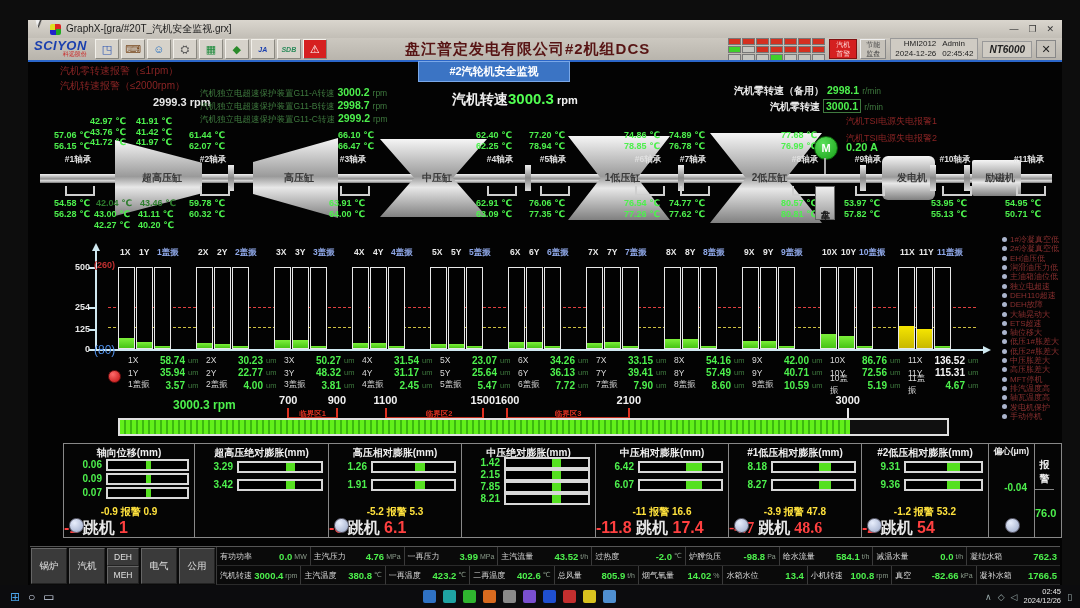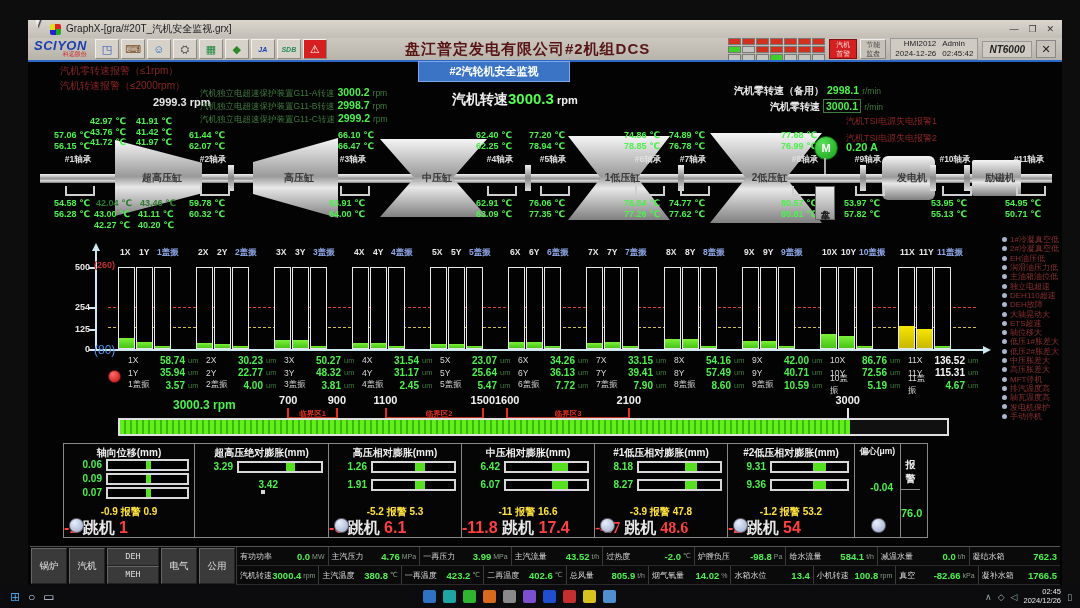--- a/index.html
+++ b/index.html
@@ -107,21 +107,21 @@
   .palarm{position:absolute;left:0;right:0;text-align:center;font-size:10px;font-weight:bold;color:#ffe23d;white-space:nowrap;}
   .ptrip{position:absolute;left:0;right:0;font-size:16px;font-weight:bold;color:#ff4040;white-space:nowrap;}
   .ptrip .mid{color:#e8e8e8;}
   .pdot{position:absolute;width:13px;height:13px;border-radius:50%;background:radial-gradient(circle at 35% 30%,#e8eefc,#9aa8c8);border:1px solid #667;}
   .sidecell{position:absolute;left:0;right:7px;text-align:center;}
   
   #bbar{position:absolute;display:flex;background:#0a0a0a;border-top:1px solid #555;}
   .tabs{display:flex;align-items:stretch;}
   .tabbtn{width:34px;margin:1px;background:#3a3a3a;border:1px solid;border-color:#666 #222 #222 #666;color:#e0e0e0;
     font-size:9.5px;display:flex;align-items:center;justify-content:center;}
-  .tabstack{width:52px;margin:1px;display:flex;flex-direction:column;font-family:Liberation Mono, monospace;}
+  .tabstack{width:32px;margin:1px;display:flex;flex-direction:column;}
   .tabstack div{flex:1;background:#3a3a3a;border:1px solid;border-color:#666 #222 #222 #666;color:#e0e0e0;
     font-size:8.5px;display:flex;align-items:center;justify-content:center;}
   .brows{flex:1;display:flex;flex-direction:column;}
   .brow{flex:1;display:flex;}
   .bcell{flex:1;display:flex;align-items:center;border-left:1px solid #3a3a3a;border-bottom:1px solid #2a2a2a;
     padding:0 3px;min-width:0;overflow:hidden;}
   .bcl{color:#d8d8d8;font-size:8px;white-space:nowrap;}
   .bcv{margin-left:auto;color:#4df04d;font-weight:bold;font-size:9.5px;white-space:nowrap;}
   .bcu{margin-left:2px;color:#8a9a8a;font-size:7px;white-space:nowrap;}
   
@@ -816,21 +816,21 @@
           <div class="pdot" style="top: 74px; left: 5px;"></div>
         </div>
         <div class="panel" style="width: 134px;">
           <div class="ptitle">超高压绝对膨胀(mm)</div>
           <div class="prow" style="top: 17px;">
             <div class="pval">3.29</div>
             <div class="pbar">
               <div class="pmark" style="left: 57%; width: 9px;"></div>
             </div>
           </div>
-          <div class="prow" style="top: 35px; flex-direction: column;">
+          <div class="prow" style="top: 35px;">
             <div class="pval">3.42</div>
             <div class="pbar">
               <div class="pmark" style="left: 57%; width: 9px;"></div>
             </div>
           </div>
         </div>
         <div class="panel" style="width: 133px;">
           <div class="ptitle">高压相对膨胀(mm)</div>
           <div class="prow" style="top: 17px;">
             <div class="pval">1.26</div>
@@ -840,20 +840,47 @@
           </div>
           <div class="prow" style="top: 35px;">
             <div class="pval">1.91</div>
             <div class="pbar">
               <div class="pmark" style="left: 52%; width: 10px;"></div>
             </div>
           </div>
           <div class="palarm" style="top: 61px;">-5.2  报警  5.3</div>
           <div class="ptrip" style="top: 74px;">-6  <span class="mid">跳机</span>  6.1</div>
           <div class="pdot" style="top: 74px; left: 5px;"></div>
+        </div>
+        <div class="panel" style="width: 134px;">
+          <div class="ptitle">中压绝对膨胀(mm)</div>
+          <div class="prow" style="top: 13px;">
+            <div class="pval">1.42</div>
+            <div class="pbar">
+              <div class="pmark" style="left: 56%; width: 9px;"></div>
+            </div>
+          </div>
+          <div class="prow" style="top: 25px;">
+            <div class="pval">2.15</div>
+            <div class="pbar">
+              <div class="pmark" style="left: 56%; width: 9px;"></div>
+            </div>
+          </div>
+          <div class="prow" style="top: 37px;">
+            <div class="pval">7.85</div>
+            <div class="pbar">
+              <div class="pmark" style="left: 56%; width: 9px;"></div>
+            </div>
+          </div>
+          <div class="prow" style="top: 49px;">
+            <div class="pval">8.21</div>
+            <div class="pbar">
+              <div class="pmark" style="left: 56%; width: 9px;"></div>
+            </div>
+          </div>
         </div>
         <div class="panel" style="width: 133px;">
           <div class="ptitle">中压相对膨胀(mm)</div>
           <div class="prow" style="top: 17px;">
             <div class="pval">6.42</div>
             <div class="pbar">
               <div class="pmark" style="left: 57%; width: 16px;"></div>
             </div>
           </div>
           <div class="prow" style="top: 35px;">

